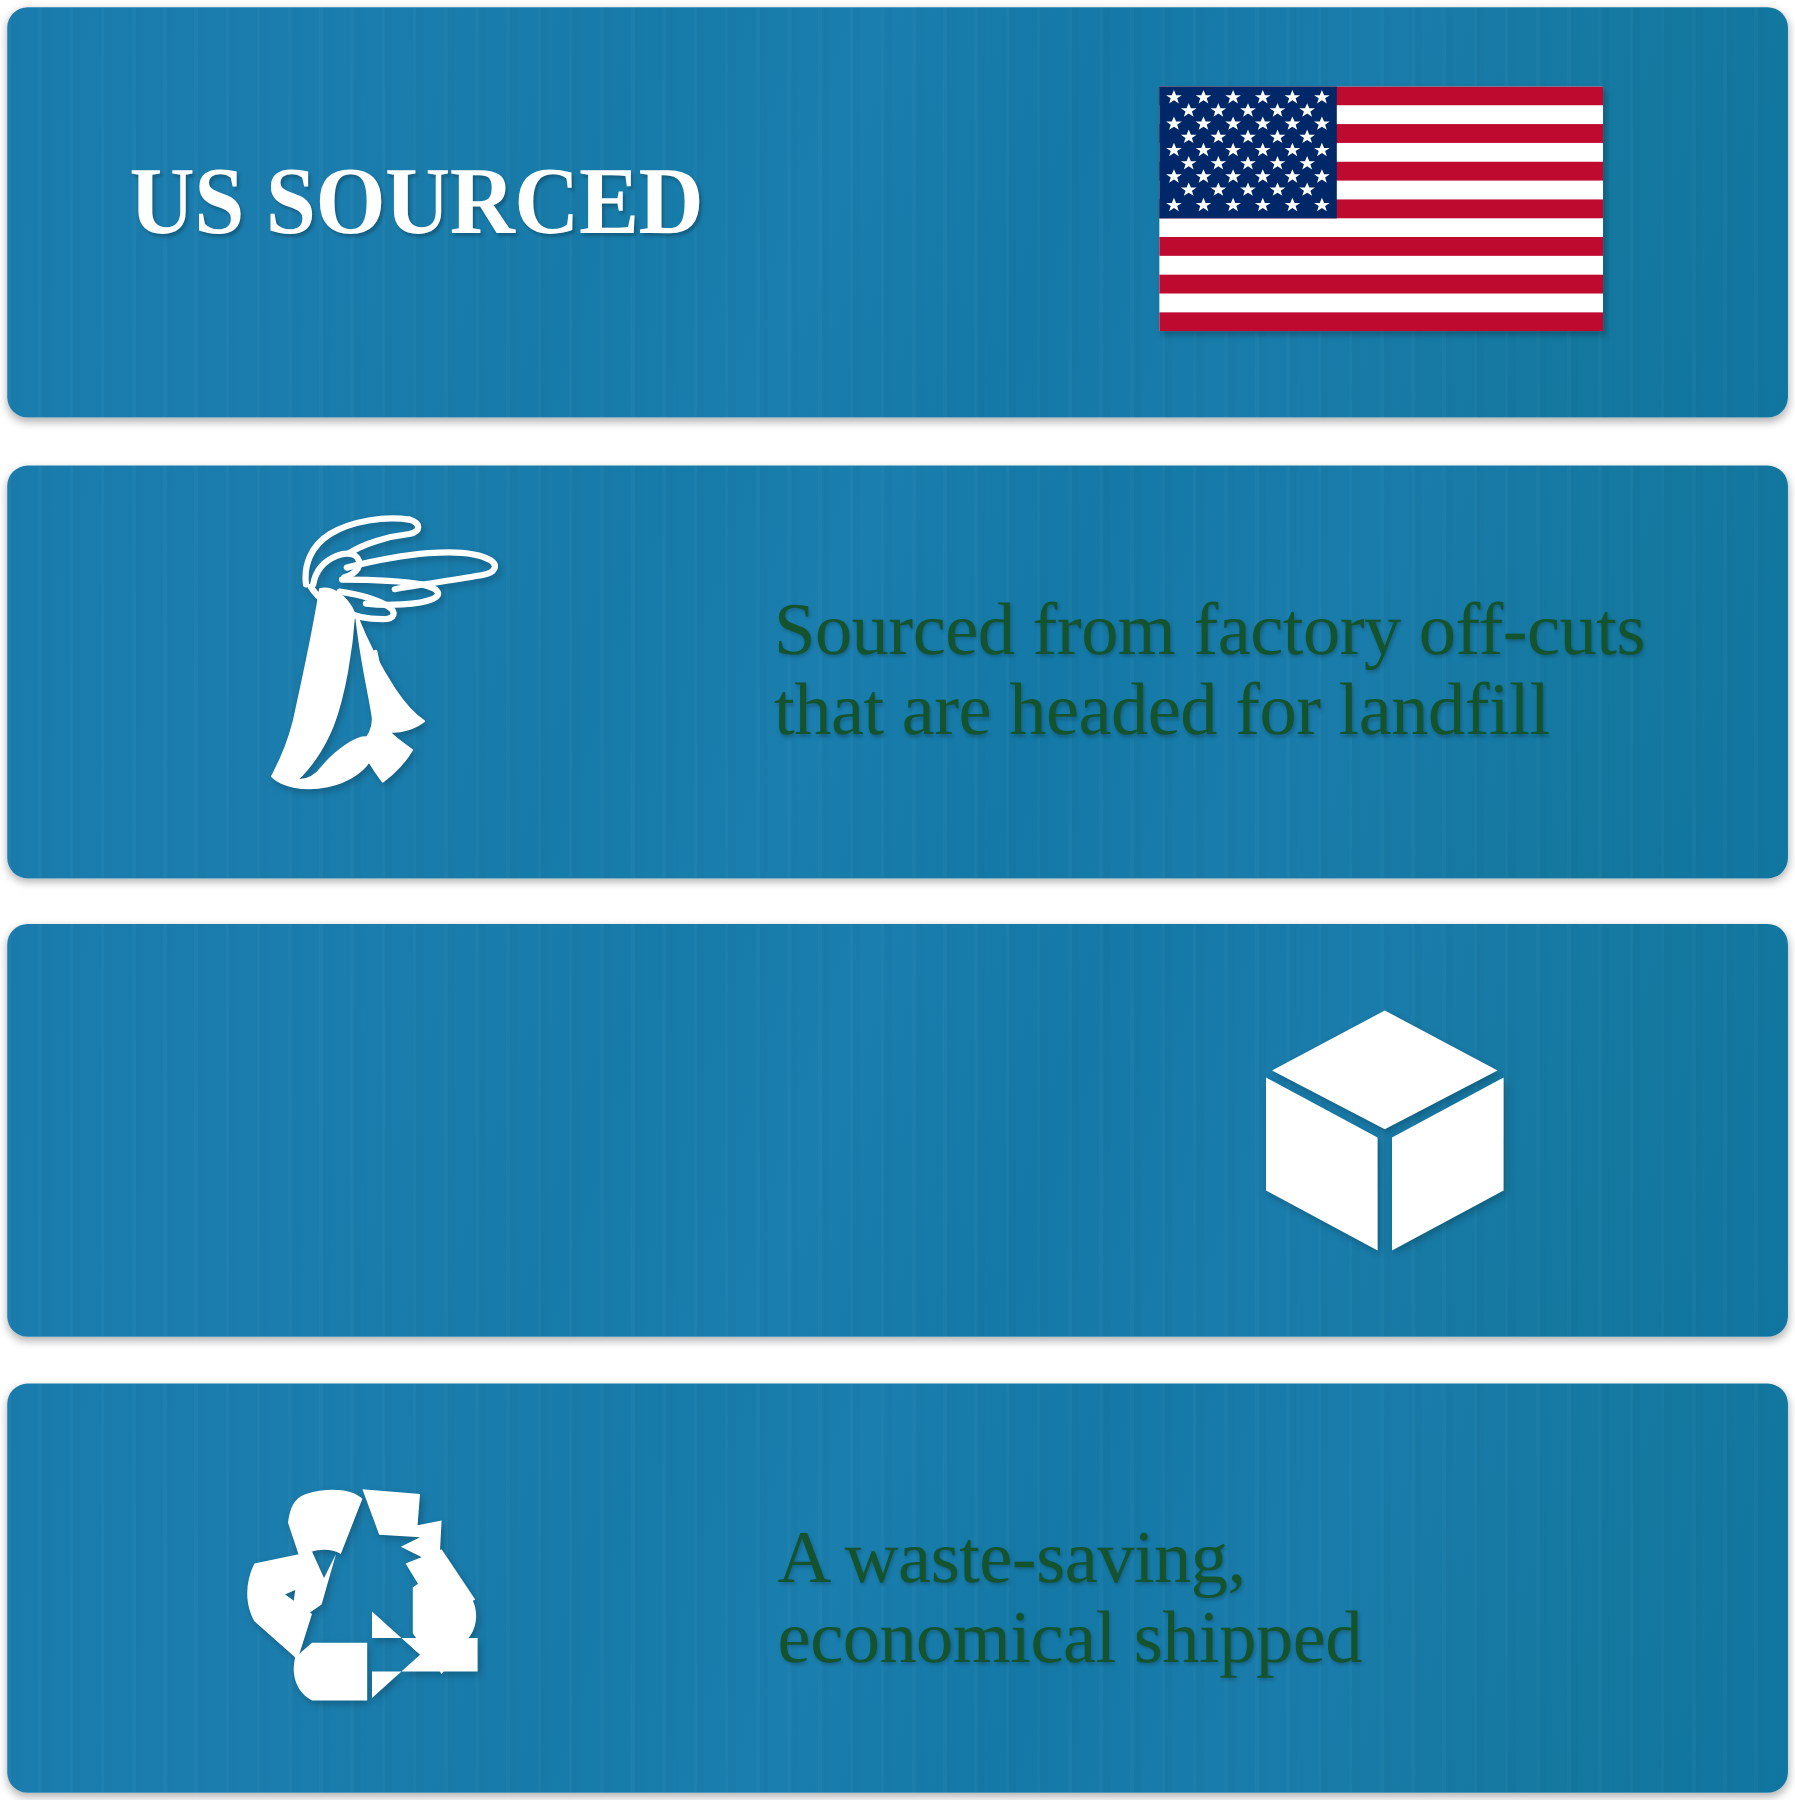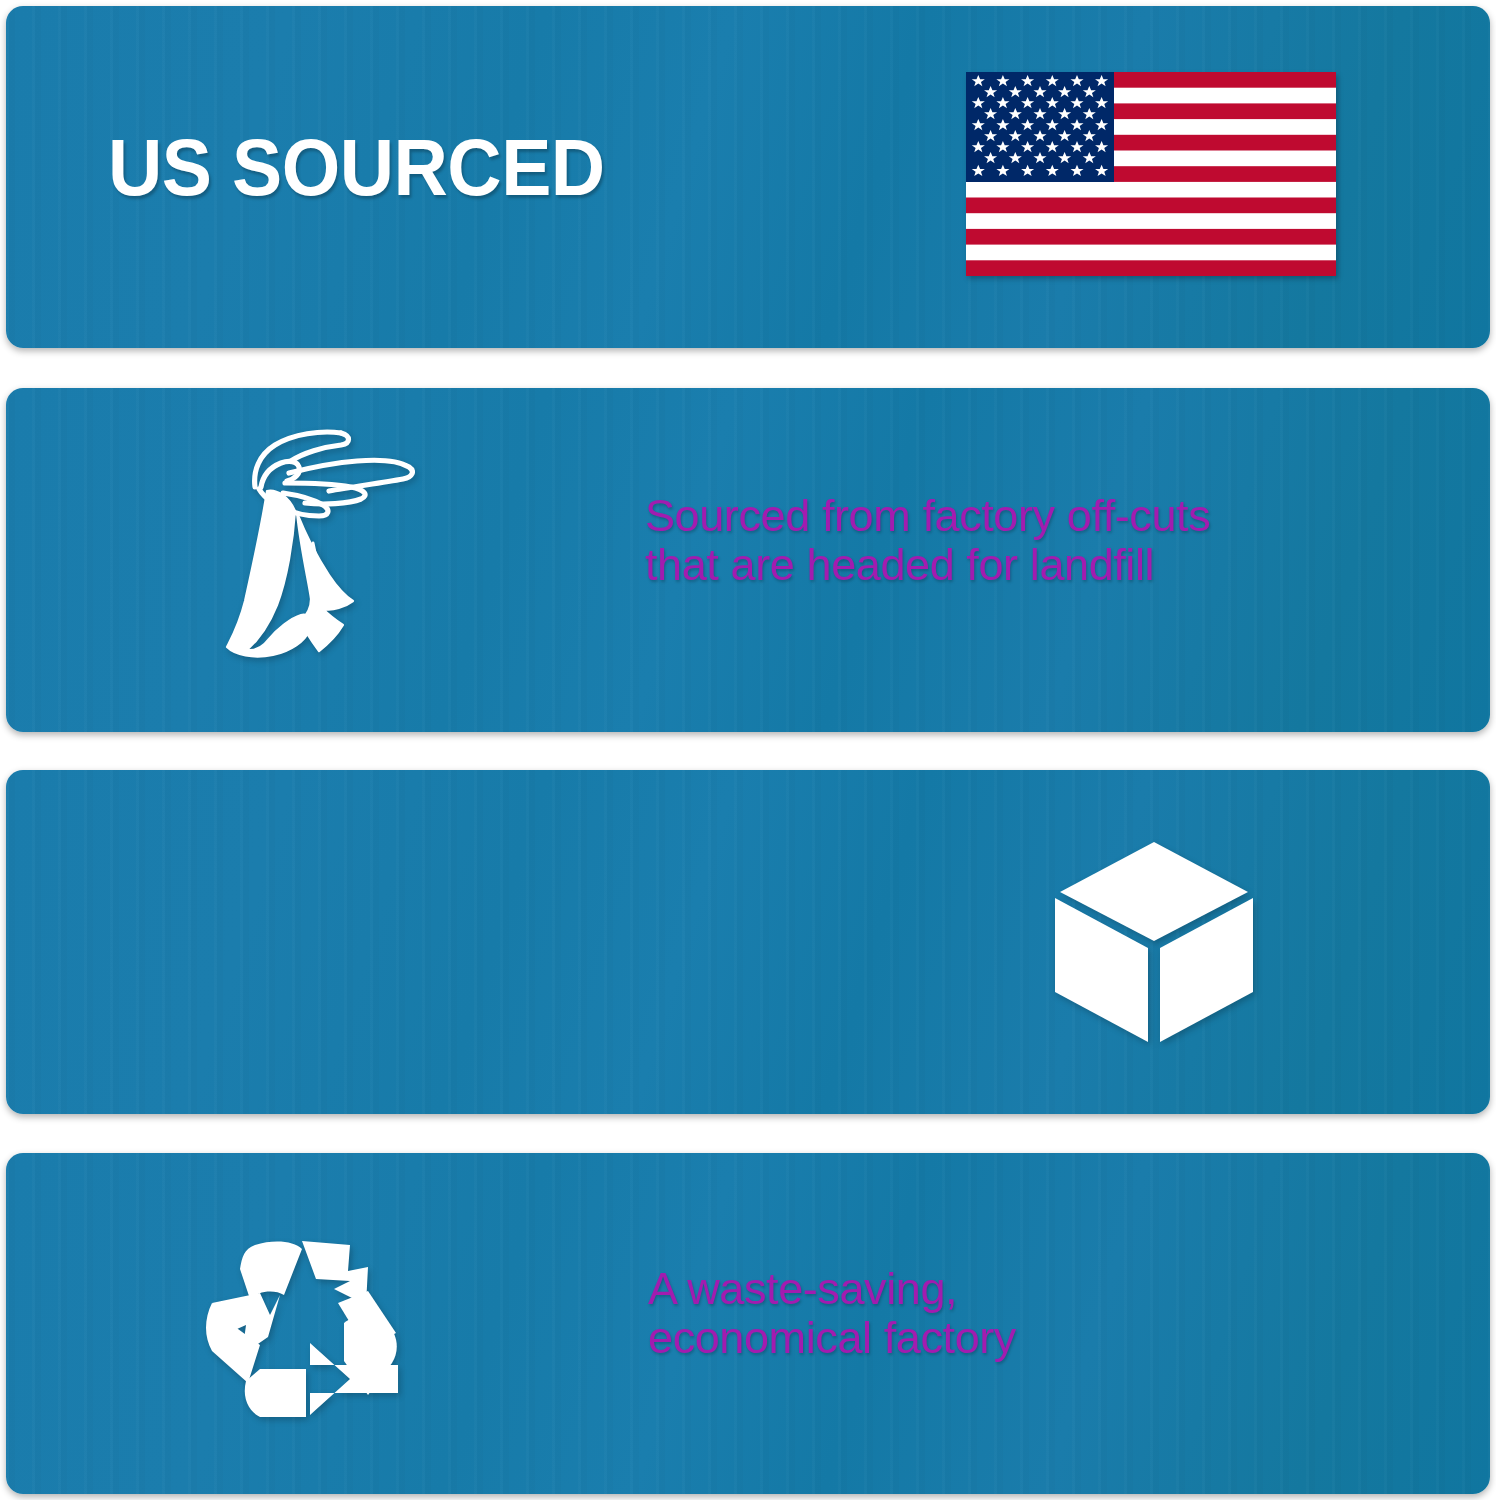--- a/index.html
+++ b/index.html
@@ -10,20 +10,21 @@
     background: #ffffff;
     font-family: "Liberation Sans", sans-serif;
     overflow: hidden;
   }
 
   .board {
     position: relative;
     width: 1496px;
     height: 1500px;
     background: #ffffff;
+    font-family: Liberation Serif, serif;
   }
 
   
   .panel {
     position: absolute;
     left: 6px;
     width: 1484px;
     border-radius: 17px;
     background:
       linear-gradient(107deg,
@@ -75,22 +76,22 @@
     white-space: nowrap;
     transform: scaleX(.94);
     transform-origin: left center;
     text-shadow: 2px 3px 3px rgba(0,0,0,.25);
     z-index: 4;
   }
 
   
   .copy {
     position: absolute;
-    color: #a21caf;
-    font-size: 45px;
+    color: #14532d;
+    font-size: 62px;
     line-height: 1.08;
     font-weight: 400;
     letter-spacing: -0.4px;
     text-shadow: 1px 2px 3px rgba(0,0,0,.22);
     z-index: 4;
     white-space: pre-line;
   }
   #copy-2 { left: 645px; top: 492px;  width: 760px; }
   #copy-3 { left: 148px; top: 877px;  width: 720px; }
   #copy-4 { left: 648px; top: 1265px; width: 560px; }
@@ -330,15 +331,15 @@
                  L 170 162
                  L 146 128
                  Z"></path>
 
         <path d="M140 70 L 170 58 L 198 100 L 168 116 Z"></path>
       </g>
     </svg>
   </div>
 
   <div class="copy" id="copy-4">A waste-saving,
-economical factory</div>
+economical shipped</div>
 
 </div>
 
 </body></html>

